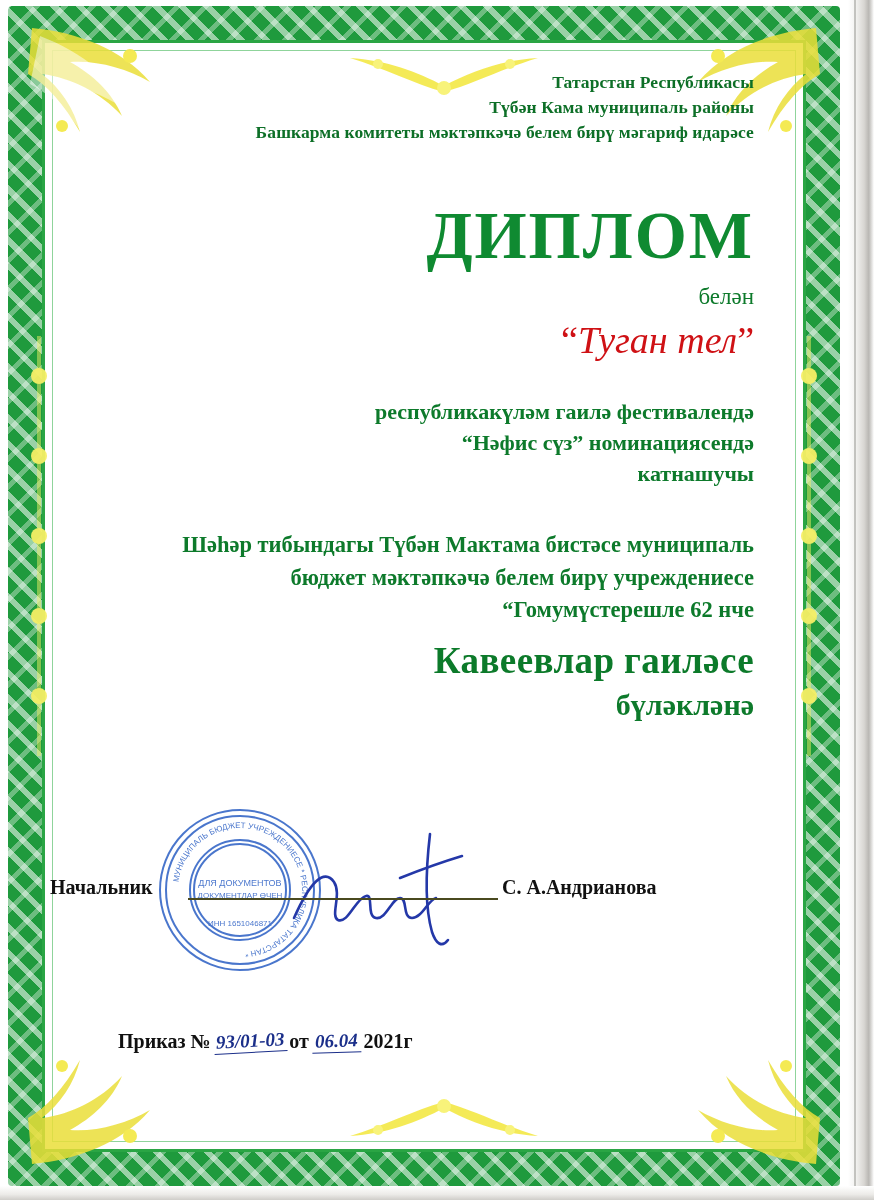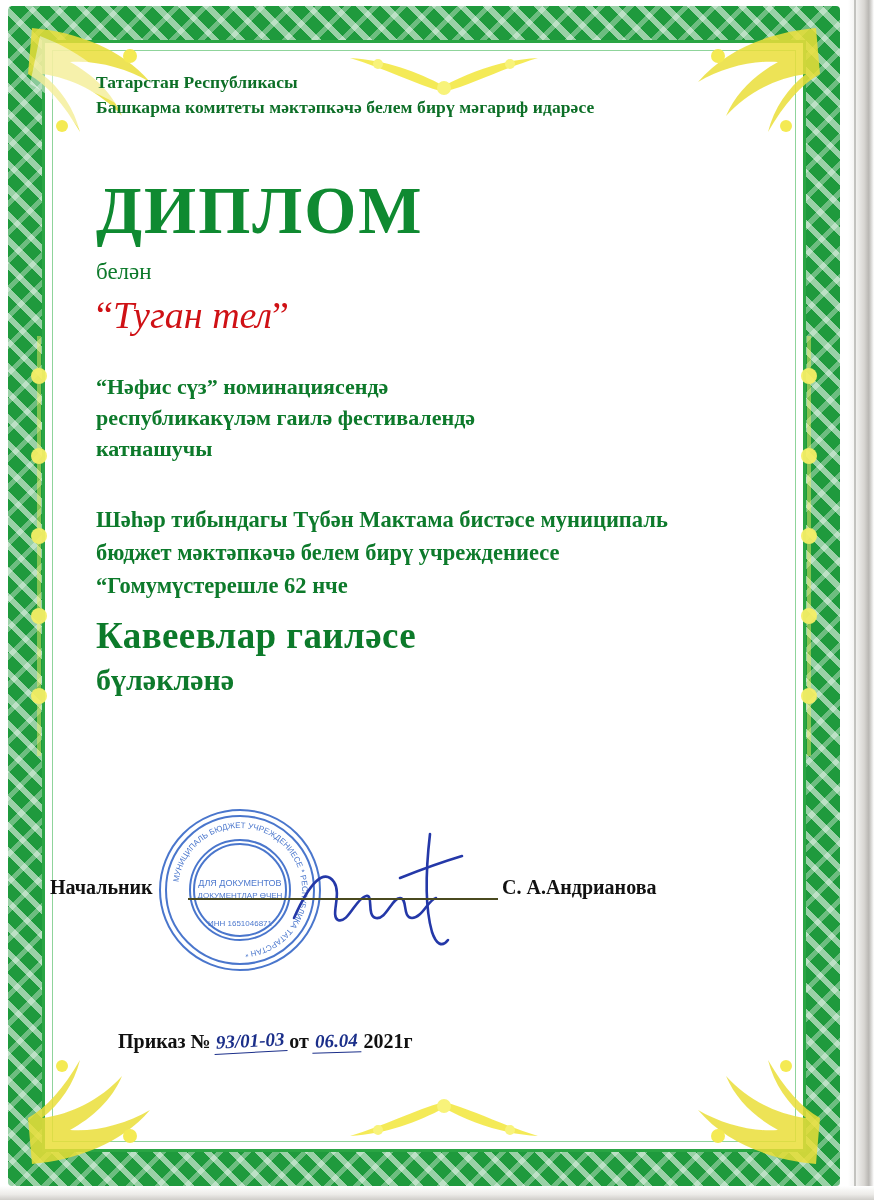--- a/index.html
+++ b/index.html
@@ -126,21 +126,21 @@
   .spray.top    { left: 286px; top: 36px; }
   .spray.bottom { left: 286px; bottom: 34px; transform: scaleY(-1); }
 
   
   .content {
     position: absolute;
     left: 96px;
     top: 62px;
     width: 658px;
     height: 1070px;
-    text-align: left;
+    text-align: right;
     color: #0e7a2b;
   }
   .org-lines {
     margin-top: 8px;
     font-weight: bold;
     color: #0d6f27;
     line-height: 1.42;
     font-size: 17.5px;
     letter-spacing: .1px;
   }
@@ -353,34 +353,35 @@
       <circle cx="150" cy="46" r="7" fill="#f8f37a"></circle>
       <circle cx="84" cy="22" r="5" fill="#f8f37a"></circle>
       <circle cx="216" cy="22" r="5" fill="#f8f37a"></circle>
     </svg>
   </div>
 
   <div class="content">
 
     <div class="org-lines">
       <div>Татарстан Республикасы</div>
+      <div>Түбән Кама муниципаль районы</div>
       <div class="org-line3">Башкарма комитеты мәктәпкәчә белем бирү мәгариф идарәсе</div>
     </div>
 
     <div class="diploma-word">ДИПЛОМ</div>
 
     <div class="with-word">белән</div>
 
     <div class="fest-name">
       <span class="q">“</span><span>Туган тел</span><span class="q">”</span>
     </div>
 
     <div class="subtitle">
+      <div>республикакүләм гаилә фестивалендә</div>
       <div>“Нәфис сүз” номинациясендә</div>
-      <div>республикакүләм гаилә фестивалендә</div>
       <div>катнашучы</div>
     </div>
 
     <div class="recipient-block">
       <div>Шәһәр тибындагы Түбән Мактама бистәсе муниципаль</div>
       <div>бюджет мәктәпкәчә белем бирү учреждениесе</div>
       <div>“Гомумүстерешле 62 нче</div>
     </div>
 
     <div class="recipient-name">Кавеевлар гаиләсе</div>

